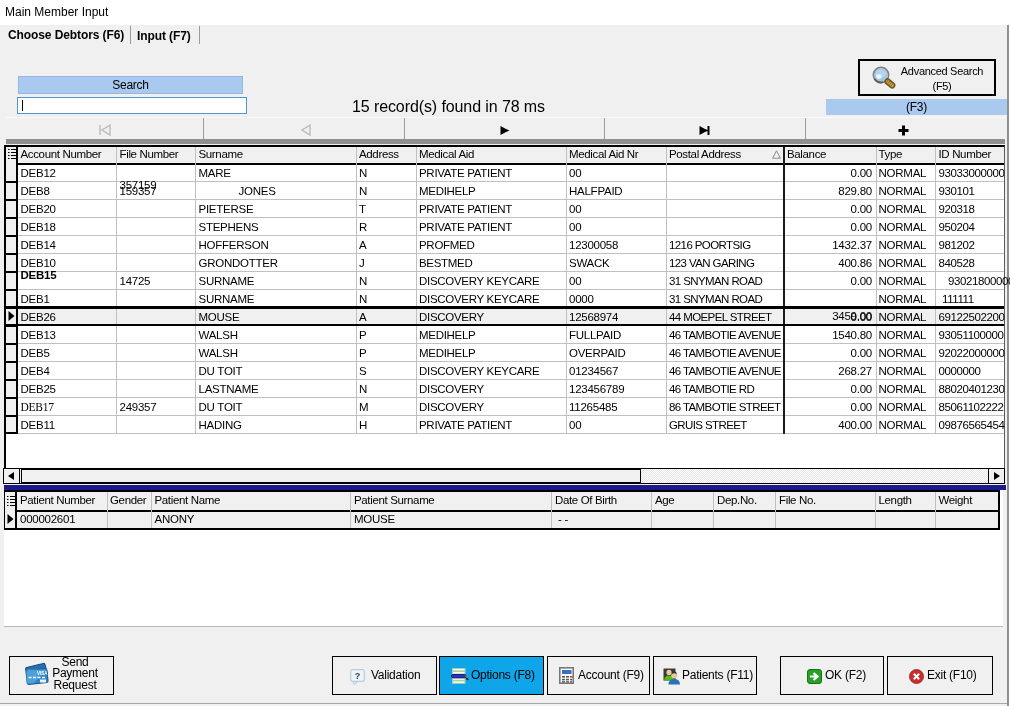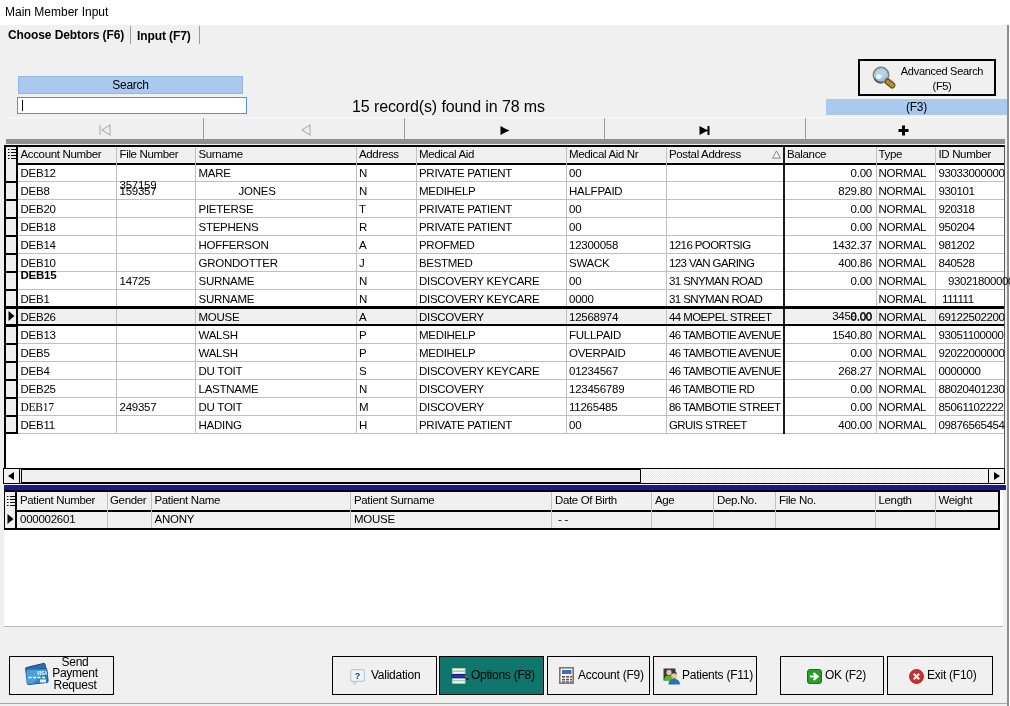--- a/index.html
+++ b/index.html
@@ -343,21 +343,21 @@
     <div class="bt" style="left:30px;top:-0.5px;width:70px;text-align:center;line-height:11.5px;">Send<br>Payment<br>Request</div>
   </div>
 <div class="a" style="left:332px;top:656px;width:105px;height:39px;background:#f0f0f0;border:1.5px solid #000;">
     <svg class="a" style="left:17px;top:12px;" width="16" height="17" viewBox="0 0 16 17">
       <rect x="0.7" y="0.7" width="13.6" height="11.6" rx="2" fill="#eef5fa" stroke="#b8cdd8" stroke-width="1.2"></rect>
       <path d="M3 13 L4.5 16 L7 13 Z" fill="#eef5fa" stroke="#b8cdd8" stroke-width="1"></path>
       <text x="7.5" y="10" font-size="9" font-weight="bold" fill="#1a3a52" text-anchor="middle" font-family="Liberation Sans">?</text>
     </svg>
     <div class="bt" style="left:38px;top:9px;">Validation</div>
   </div>
-<div class="a" style="left:439px;top:656px;width:105px;height:39px;background:#0f766e;border:1.5px solid #000;">
+<div class="a" style="left:439px;top:656px;width:105px;height:39px;background:#0ea5e9;border:1.5px solid #000;">
     <svg class="a" style="left:11px;top:11px;" width="19" height="17" viewBox="0 0 19 17">
       <g fill="#fdfdf5" stroke="#a9cfa9" stroke-width="1">
         <rect x="1.5" y="0.5" width="12.5" height="2.4"></rect>
         <rect x="1.5" y="3.6" width="12.5" height="2.4"></rect>
         <rect x="1.5" y="9.9" width="12.5" height="2.4"></rect>
         <rect x="1.5" y="12.9" width="12.5" height="2.4"></rect>
       </g>
       <rect x="0.5" y="6.6" width="14.5" height="3.2" rx="1.4" fill="#2737c0" stroke="#101a78" stroke-width="1"></rect>
       <path d="M14.2 8.2 L18 11.6 L15.8 12.2 Z" fill="#1a1a1a"></path>
       <path d="M14.4 7.8 l1.8 1.4" stroke="#c87818" stroke-width="1.4"></path>

